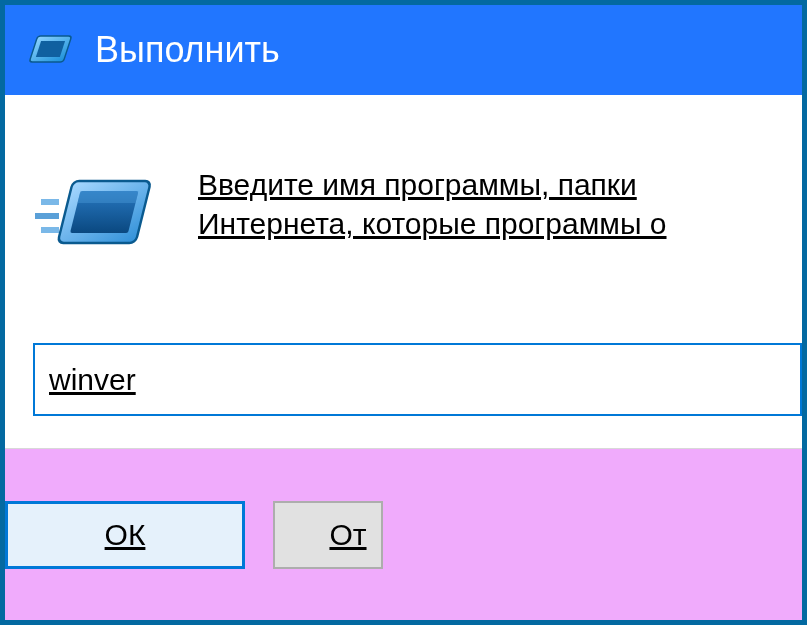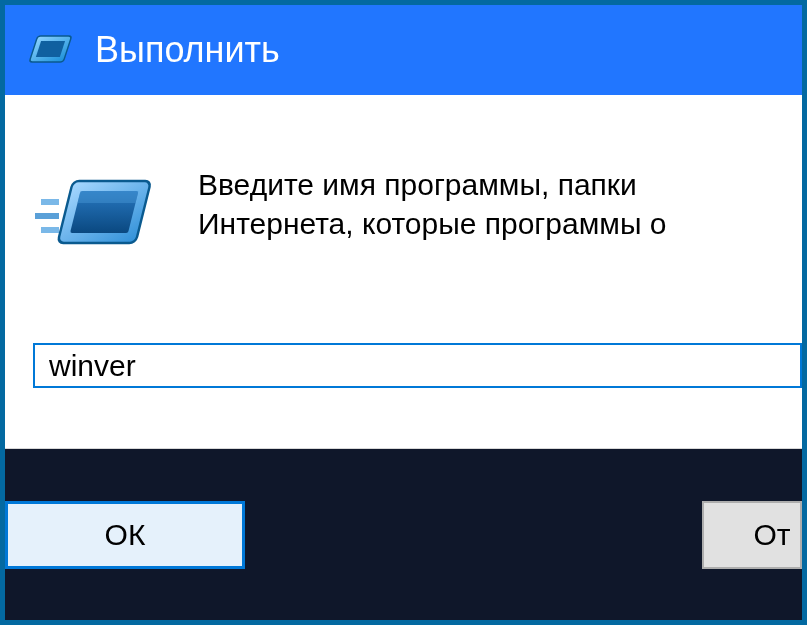--- a/index.html
+++ b/index.html
@@ -41,20 +41,21 @@
     .titlebar-text {
       color: #ffffff;
       font-size: 36px;
       font-weight: 400;
     }
     .content {
       flex: 1;
       background: #ffffff;
       padding: 70px 0 0 28px;
       position: relative;
+      text-decoration: underline;
     }
     .info-row {
       display: flex;
       align-items: flex-start;
       gap: 45px;
     }
     .run-icon {
       width: 120px;
       height: 90px;
       flex-shrink: 0;
@@ -75,55 +76,56 @@
     .input-label {
       font-size: 30px;
       color: #000000;
       min-width: 160px;
     }
     .input-label .underline {
       text-decoration: underline;
     }
     .text-input {
       flex: 1;
-      height: 45px;
+      height: 73px;
       border: 2px solid #0078d7;
       font-size: 30px;
       padding: 0 14px;
       font-family: 'Segoe UI', Tahoma, sans-serif;
       outline: none;
       background: #ffffff;
     }
     .footer {
-      background: #0f172a;
+      background: #f0abfc;
       border-top: 1px solid #d8d8d8;
       height: 172px;
       display: flex;
       align-items: center;
-      justify-content: space-between;
+      justify-content: flex-start;
       padding-right: 0;
       gap: 28px;
+      text-decoration: underline;
     }
     .btn {
       height: 68px;
       font-size: 30px;
       font-family: 'Segoe UI', Tahoma, sans-serif;
       cursor: pointer;
       display: flex;
       align-items: center;
       justify-content: center;
     }
     .btn-primary {
       width: 240px;
       background: #e5f1fb;
       border: 3px solid #0078d7;
       color: #000000;
     }
     .btn-secondary {
-      width: 100px;
+      width: 110px;
       background: #e1e1e1;
       border: 2px solid #adadad;
       color: #000000;
       text-align: center;
       padding-left: 40px;
     }
   </style>
 </head>
 <body>
 

